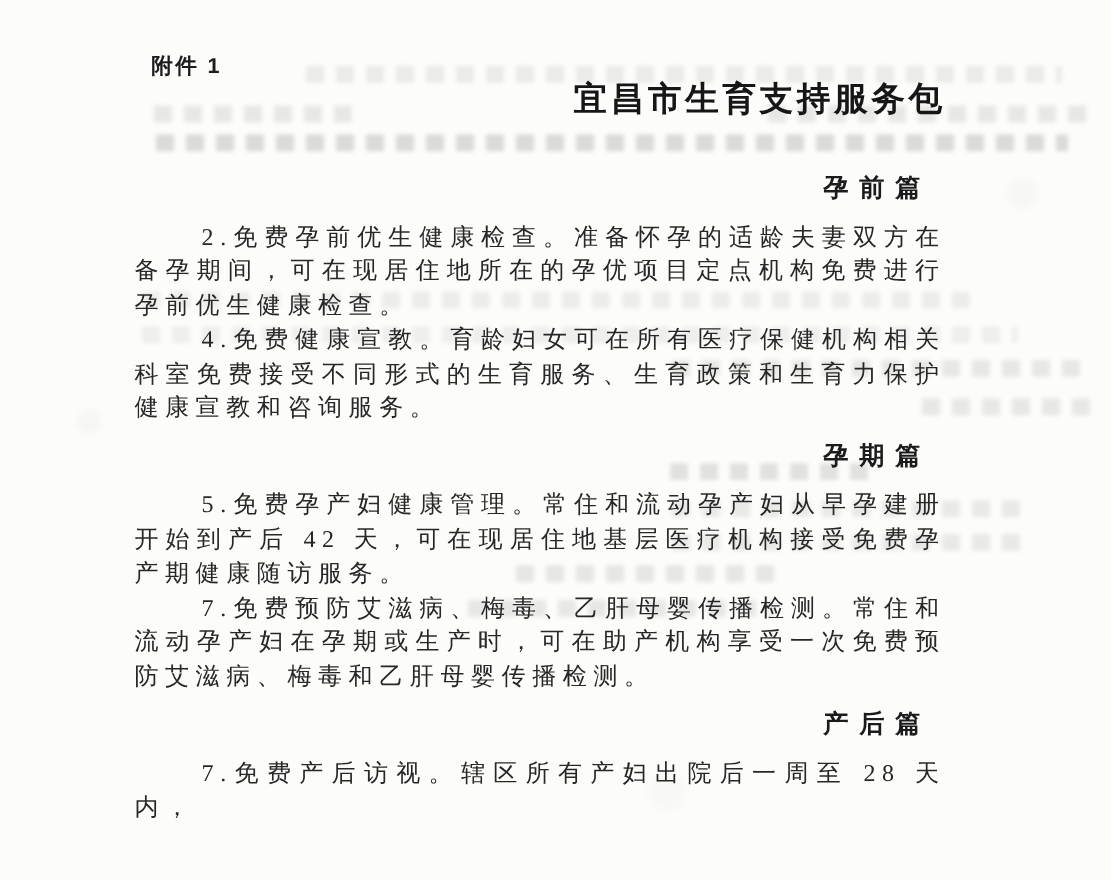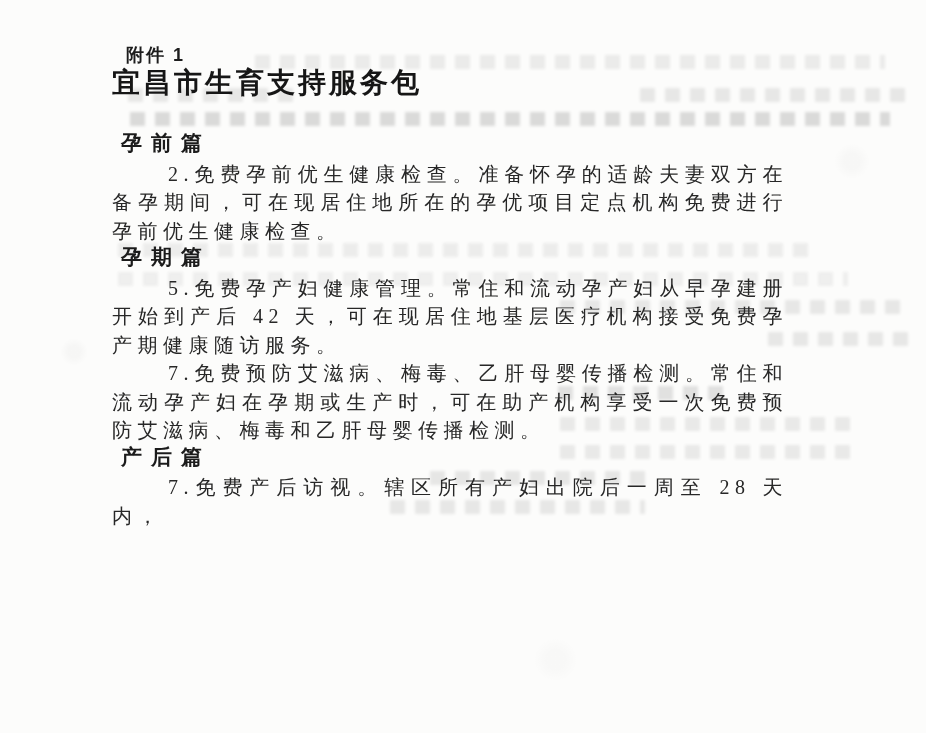--- a/index.html
+++ b/index.html
@@ -33,42 +33,42 @@
     color: #1d1d1d;
   }
 
   
   .doc-title {
     position: absolute;
     top: 64px;
     left: 112px;
     width: 676px;
     margin: 0;
-    text-align: left;
+    text-align: right;
     font-family: Liberation Mono, monospace;
     font-weight: 700;
     font-size: 28px;
     letter-spacing: 3px;
     color: #161616;
   }
 
   
   .flow {
     position: absolute;
     top: 131px;
     left: 112px;
     width: 676px;
     font-size: 20px;
     line-height: 28.5px;
     letter-spacing: 5.5px;
   }
   .section-heading {
-    margin: 0;
-    text-align: left;
-    font-family: Liberation Mono, monospace;
+    margin: 12px;
+    text-align: right;
+    font-family: Liberation Sans, sans-serif;
     font-weight: 700;
     font-size: 21px;
     line-height: 28.5px;
     letter-spacing: 9px;
     text-indent: 9px;
     color: #1b1b1b;
   }
   .para {
     margin: 0;
     text-align: justify;
@@ -110,20 +110,21 @@
   <div class="bleed" style="top:500px; left:390px; width:255px; opacity:0.12;"></div>
 
   <div class="attachment">附件 1</div>
 
   <h1 class="doc-title">宜昌市生育支持服务包</h1>
 
   <div class="flow">
 
     <h2 class="section-heading">孕前篇</h2>
     <p class="para">2.免费孕前优生健康检查。准备怀孕的适龄夫妻双方在备孕期间，可在现居住地所在的孕优项目定点机构免费进行孕前优生健康检查。</p>
+    <p class="para">4.免费健康宣教。育龄妇女可在所有医疗保健机构相关科室免费接受不同形式的生育服务、生育政策和生育力保护健康宣教和咨询服务。</p>
 
     <h2 class="section-heading">孕期篇</h2>
     <p class="para">5.免费孕产妇健康管理。常住和流动孕产妇从早孕建册开始到产后 42 天，可在现居住地基层医疗机构接受免费孕产期健康随访服务。</p>
     <p class="para">7.免费预防艾滋病、梅毒、乙肝母婴传播检测。常住和流动孕产妇在孕期或生产时，可在助产机构享受一次免费预防艾滋病、梅毒和乙肝母婴传播检测。</p>
 
     <h2 class="section-heading">产后篇</h2>
     <p class="para">7.免费产后访视。辖区所有产妇出院后一周至 28 天内，</p>
 
   </div>
 </div>

